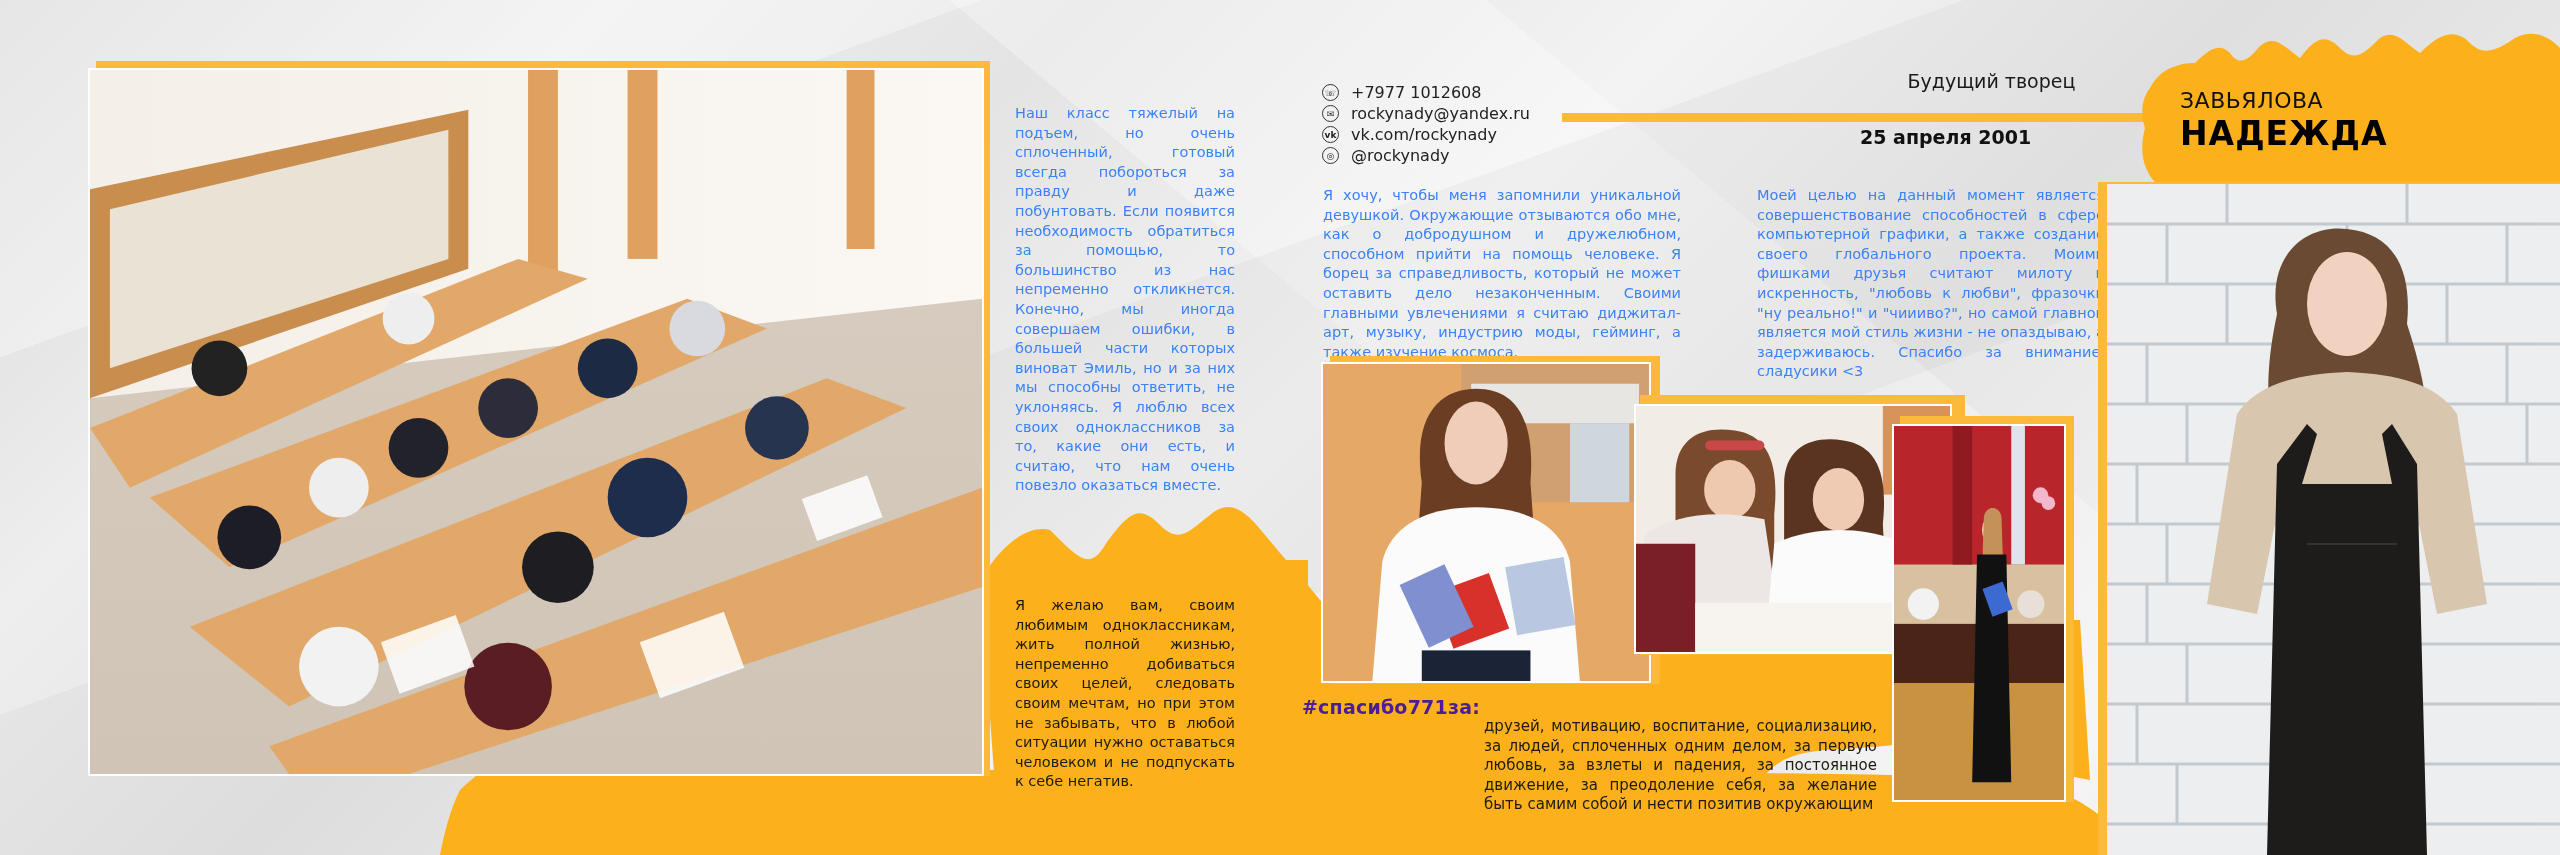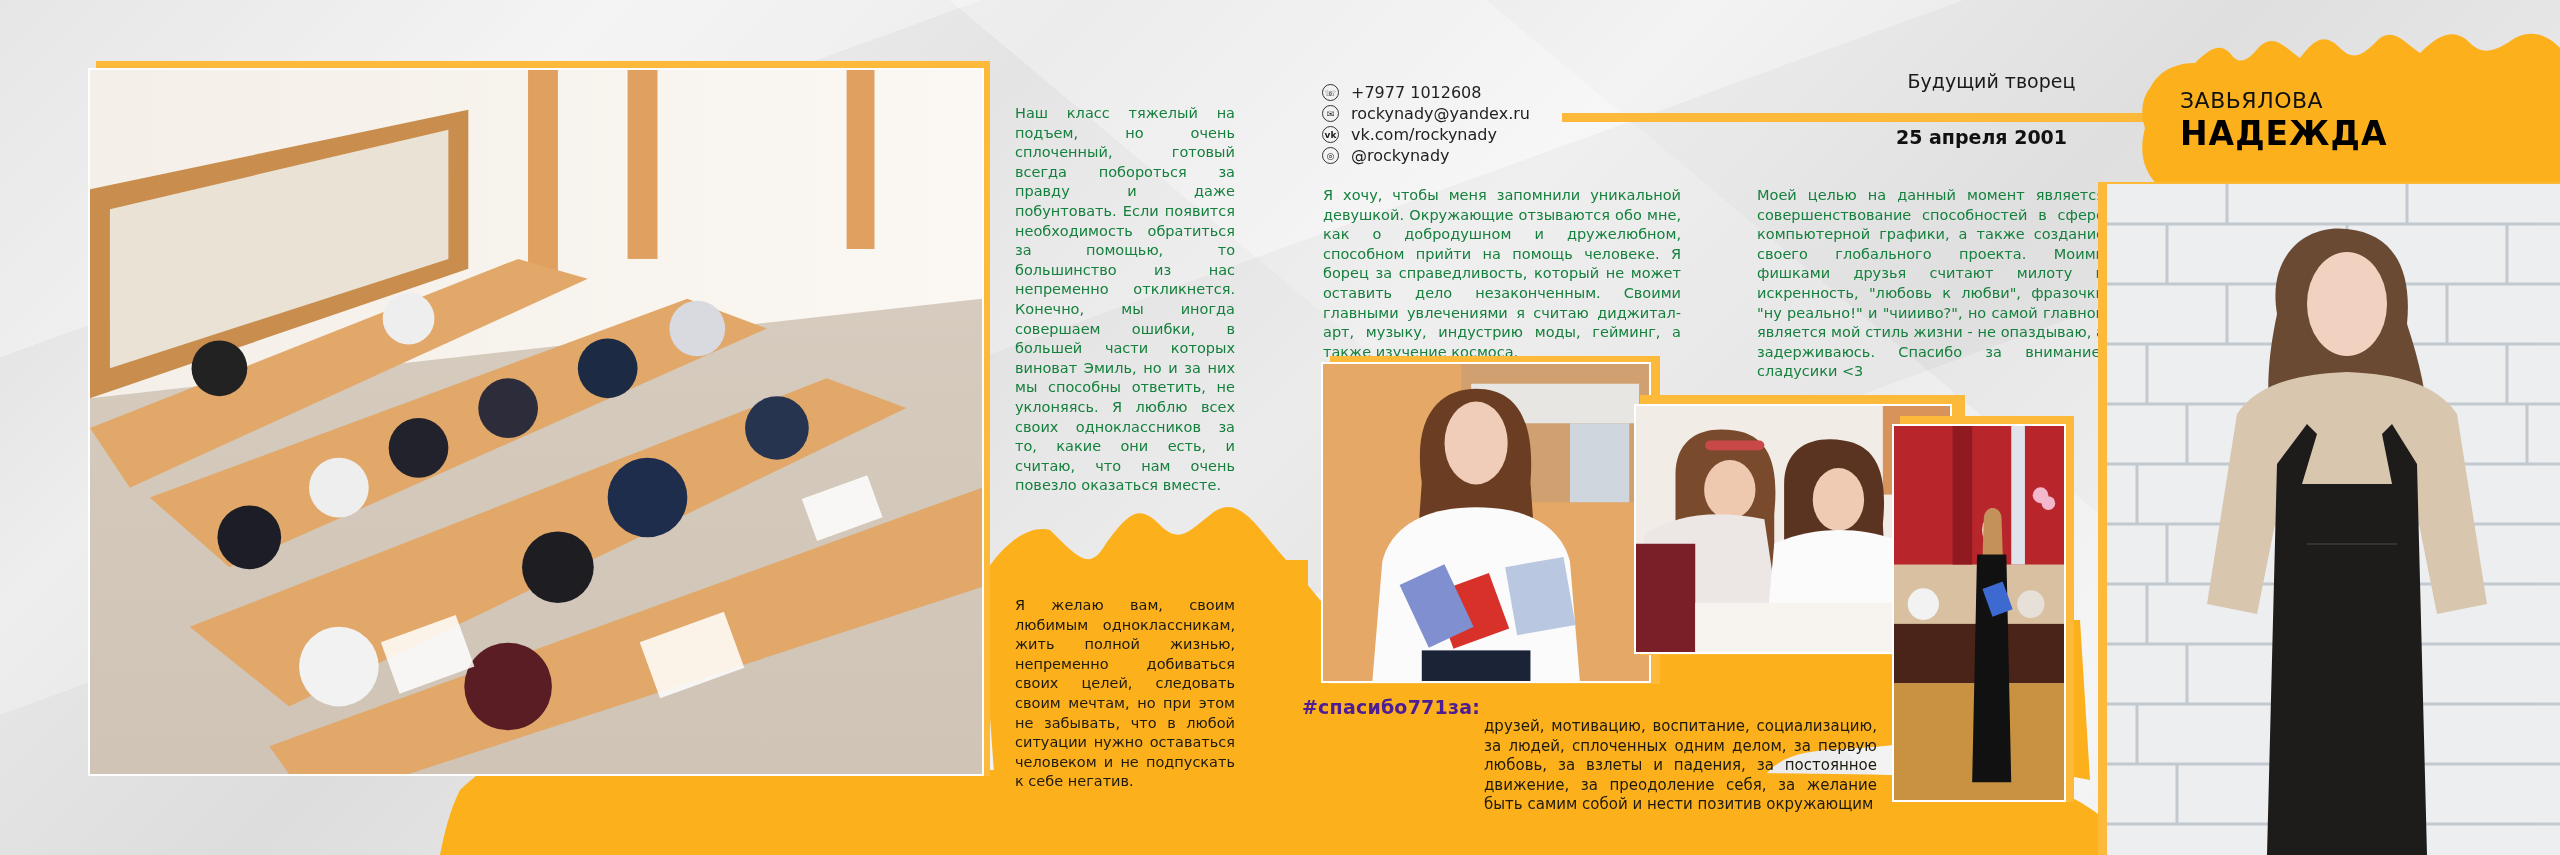--- a/index.html
+++ b/index.html
@@ -16,21 +16,21 @@
       linear-gradient(40deg, transparent 0 55%, rgba(255,255,255,0.3) 55% 70%, transparent 70%);
   }
   .abs { position: absolute; }
   .yellow { background: #fcb11c; }
   .ybar { background: #fdb93a; }
 
   
   .photo-frame { position: absolute; border: 2px solid #fff; overflow: hidden; }
   .ph { width: 100%; height: 100%; }
 
-  .body-text { position: absolute; font-size: 14.5px; line-height: 19.6px; text-align: justify; color: #15803d; }
+  .body-text { position: absolute; font-size: 14.5px; line-height: 19.6px; text-align: justify; color: #3b82f6; }
   .body-text.dark { color: #1f1a10; margin-top: 20px; }
 
   .contacts { position: absolute; left: 1322px; top: 82px; }
   .contact-row { display: flex; align-items: center; height: 21px; font-size: 16px; color: #222; }
   .cicon { width: 17px; height: 17px; border: 1.5px solid #333; border-radius: 50%; margin-right: 12px; display: flex; align-items: center; justify-content: center; font-size: 9px; font-weight: bold; color: #222; }
 
   .hashtag { position: absolute; left: 1302px; top: 696px; font-size: 19px; font-weight: bold; color: #4c1d95; letter-spacing: 0.2px; }
 </style>
 </head>
 <body>
@@ -116,21 +116,21 @@
     <span>vk.com/rockynady</span>
   </div>
   <div class="contact-row">
     <span class="cicon">◎</span>
     <span>@rockynady</span>
   </div>
 </div>
 
 <div class="abs ybar" style="left:1562px;top:113px;width:600px;height:9px"></div>
 <div class="abs" style="left:1880px;top:70px;width:223px;text-align:center;font-size:19px;color:#1a1a1a">Будущий творец</div>
-<div class="abs" style="left:1860px;top:126px;width:243px;text-align:center;font-size:19px;font-weight:bold;color:#111">25 апреля 2001</div>
+<div class="abs" style="left:1860px;top:126px;width:243px;text-align:left;font-size:19px;font-weight:bold;color:#111">25 апреля 2001</div>
 
 <div class="body-text" style="left:1323px;top:186px;width:358px">Я хочу, чтобы меня запомнили уникальной девушкой. Окружающие отзываются обо мне, как о добродушном и дружелюбном, способном прийти на помощь человеке. Я борец за справедливость, который не может оставить дело незаконченным. Своими главными увлечениями я считаю диджитал-арт, музыку, индустрию моды, гейминг, а также изучение космоса.</div>
 
 <div class="body-text" style="left:1757px;top:186px;width:348px">Моей целью на данный момент является совершенствование способностей в сфере компьютерной графики, а также создание своего глобального проекта. Моими фишками друзья считают милоту и искренность, "любовь к любви", фразочки "ну реально!" и "чиииво?", но самой главной является мой стиль жизни - не опаздываю, а задерживаюсь. Спасибо за внимание, сладусики &lt;3</div>
 
 <svg class="abs" style="left:2140px;top:28px" width="420" height="160" viewBox="0 0 420 160">
   <path fill="#fcb11c" d="M10 60 C20 40 40 35 55 35 C70 20 80 15 90 25 C100 40 110 30 120 18 C135 5 145 20 160 30 C175 10 185 5 200 20 C215 35 225 25 240 10 C255 0 265 15 280 25 C300 5 315 0 330 15 C345 30 360 20 375 10 C395 0 410 10 420 20 L420 160 L20 160 C0 140 0 120 5 100 C0 85 2 70 10 60 Z"></path>
 </svg>
 <div class="abs" style="left:2180px;top:88px;width:300px;font-size:22px;color:#111;letter-spacing:0.5px">ЗАВЬЯЛОВА</div>
 <div class="abs" style="left:2180px;top:114px;width:300px;text-align:left;font-size:33px;font-weight:bold;color:#000000;letter-spacing:1px">НАДЕЖДА</div>

